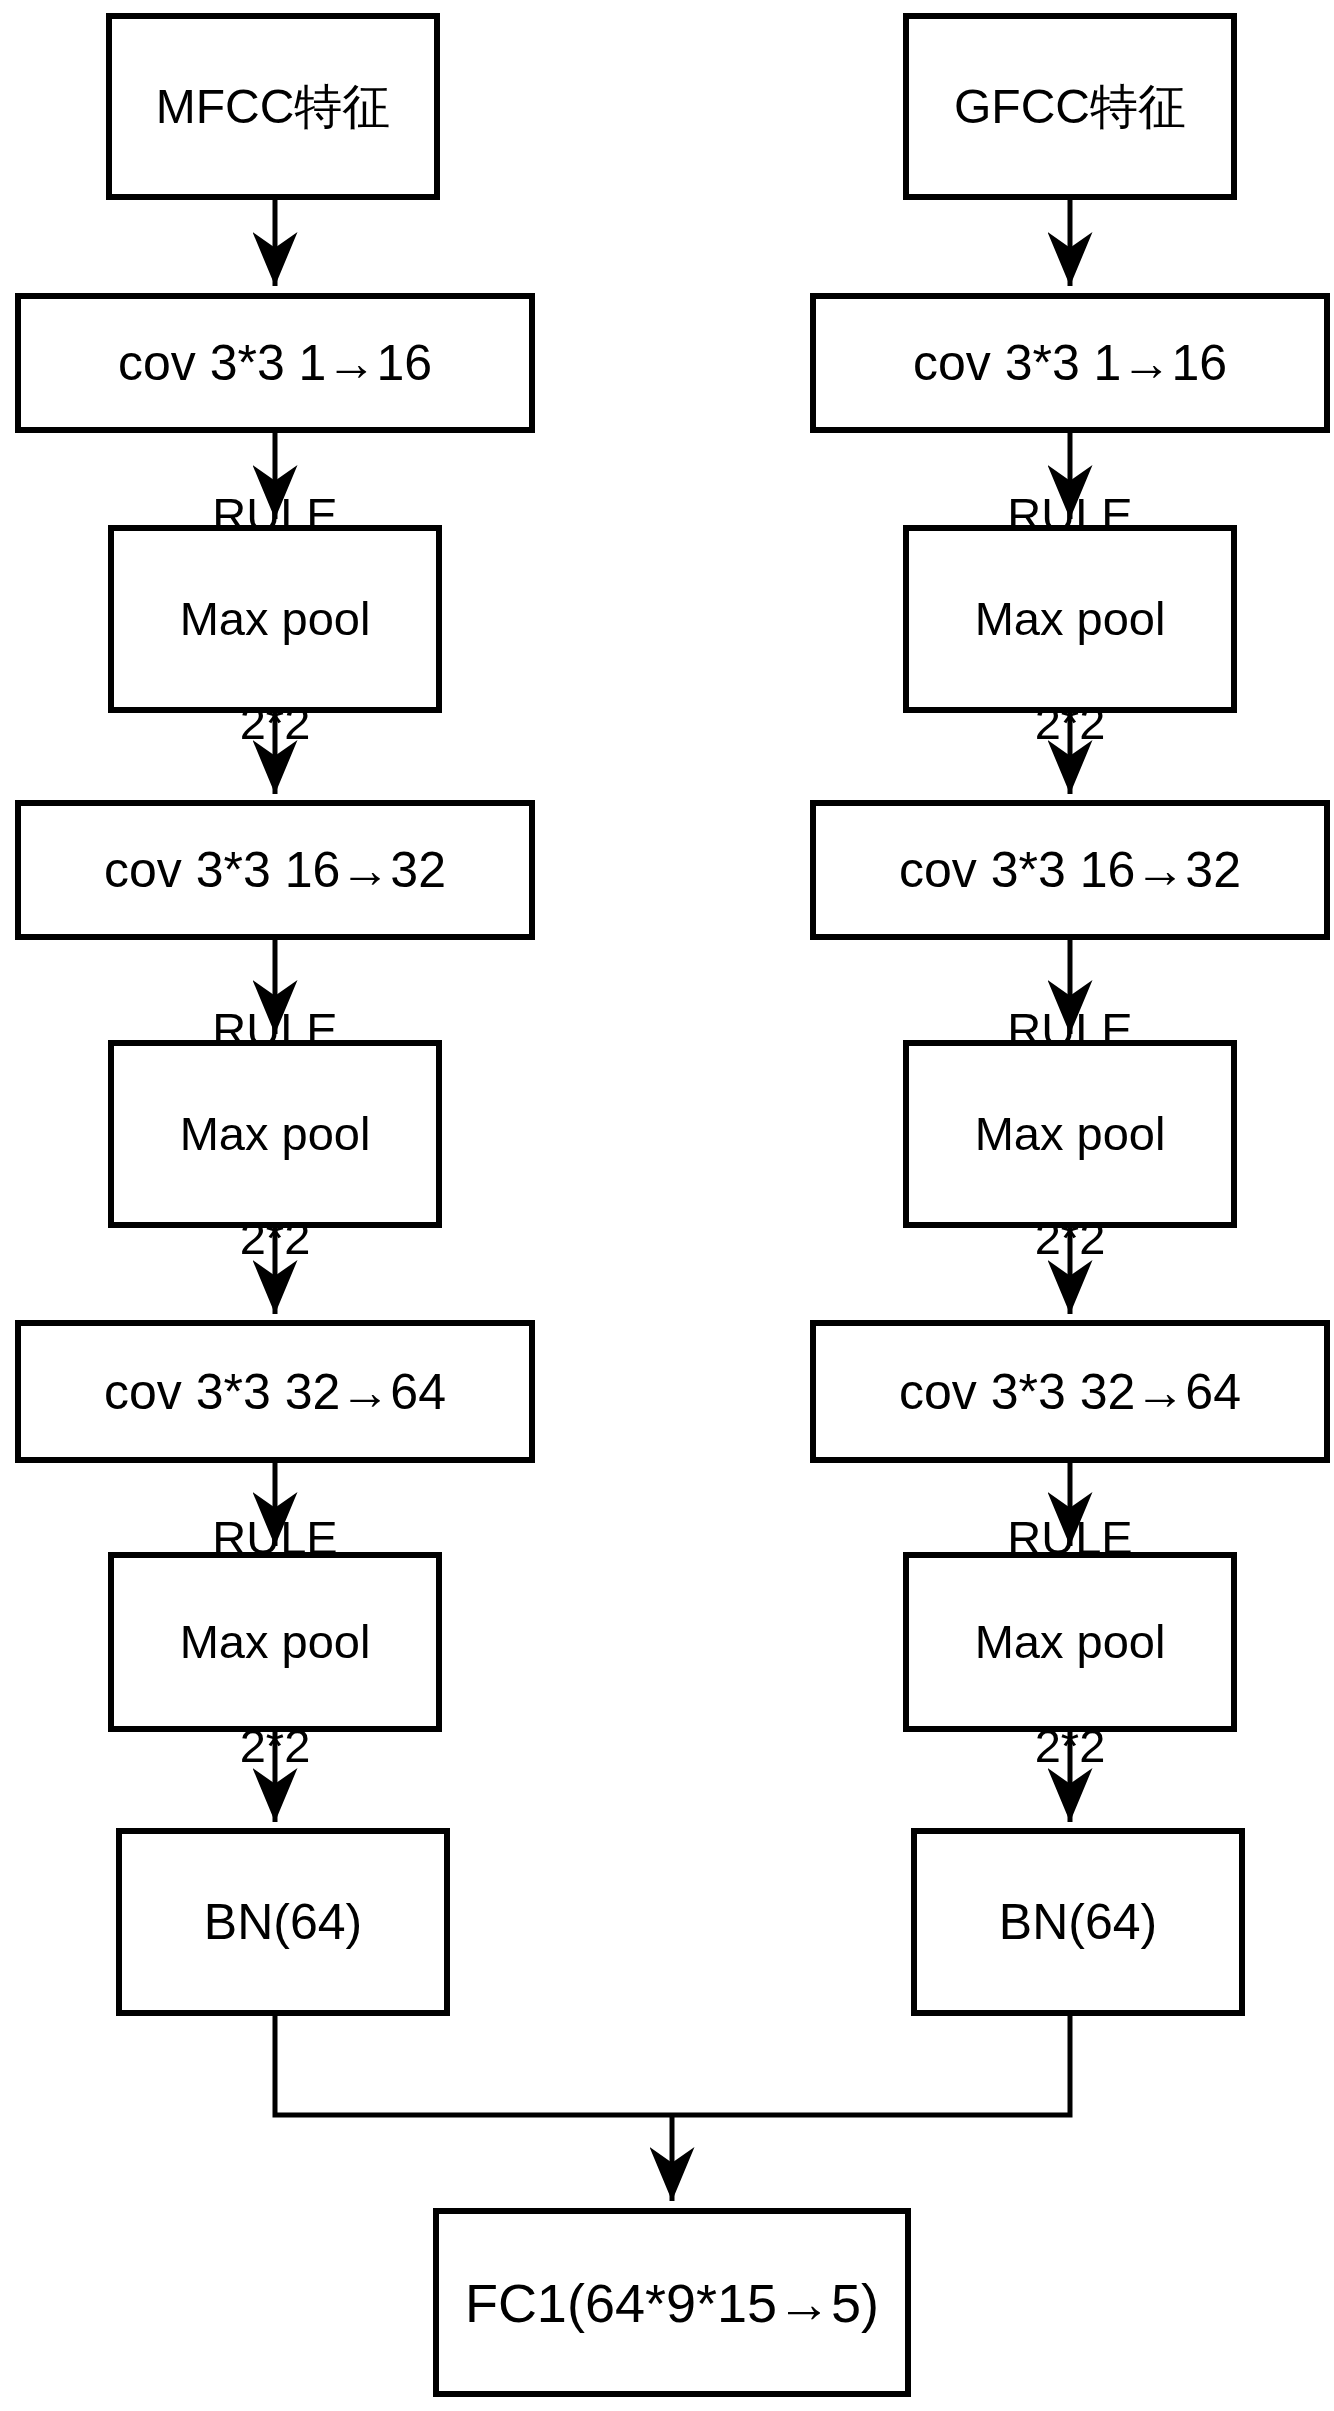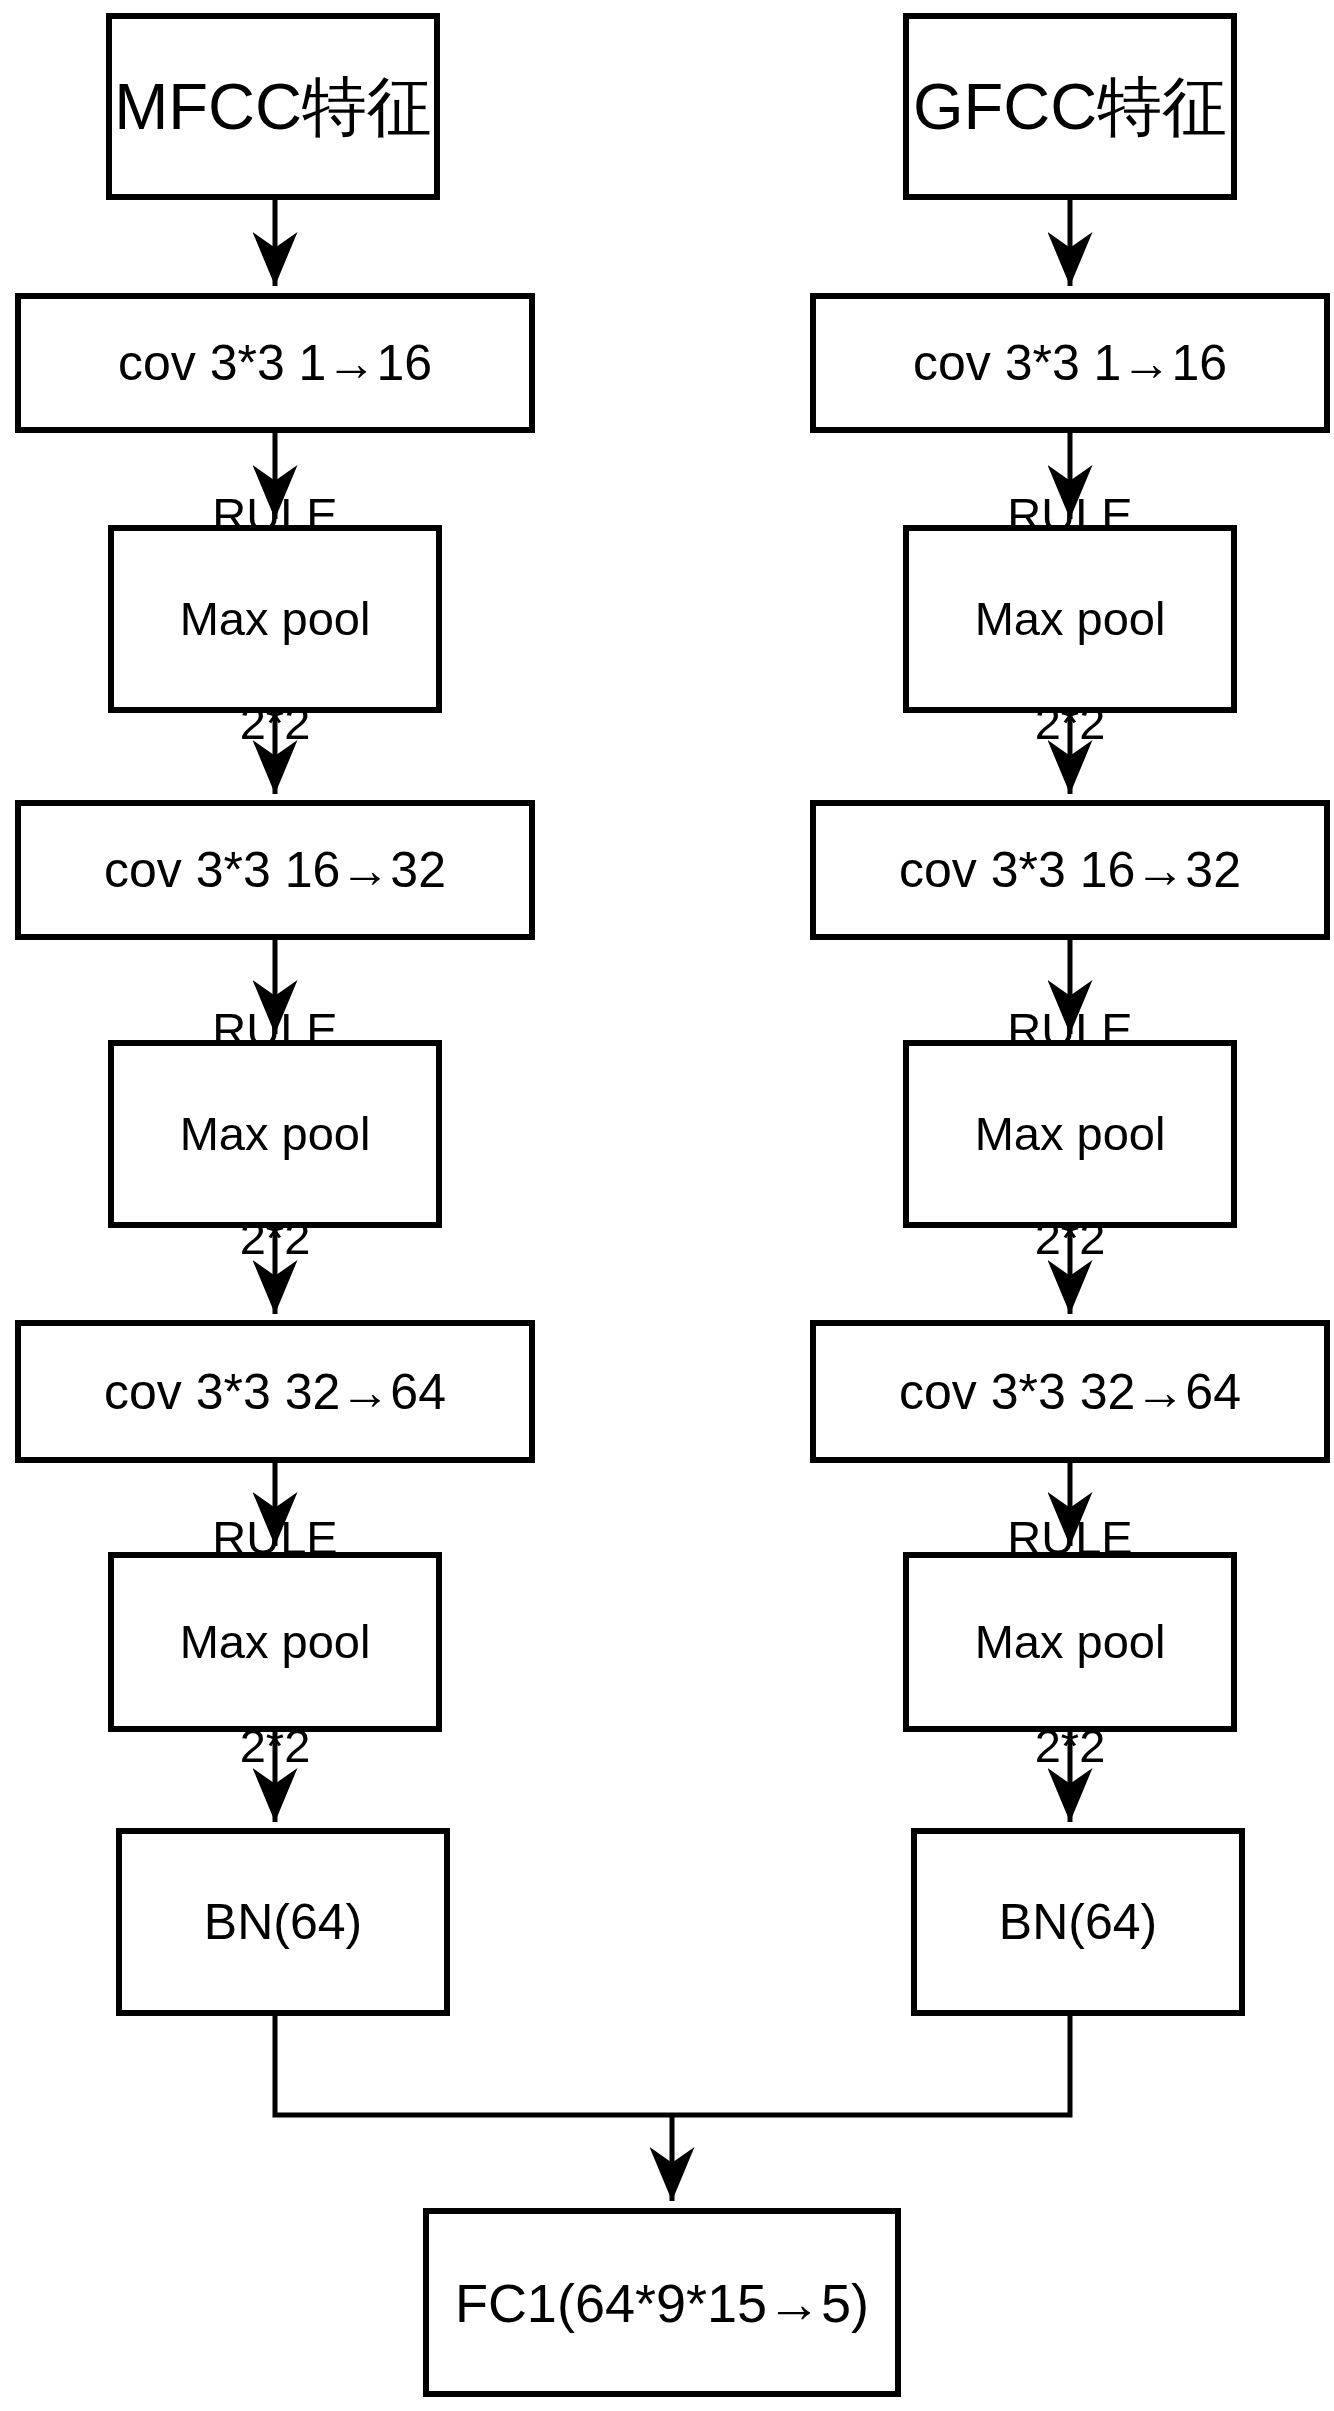--- a/index.html
+++ b/index.html
@@ -28,21 +28,21 @@
     box-sizing: border-box;
     border: 6px solid #000000;
     background: #ffffff;
     display: flex;
     flex-direction: column;
     align-items: center;
     justify-content: center;
     text-align: center;
     white-space: nowrap;
   }
-  .box.feature { font-size: 65px; }
+  .box.feature { font-size: 48px; }
   .box.conv    { font-size: 50px; }
   .box.pool    { font-size: 47px; line-height: 60px; gap: 44px; }
   .box.bn      { font-size: 50px; margin-left: 8px; }
   .box.fc      { font-size: 54px; }
 </style>
 </head>
 <body>
 
 <div class="canvas">
 
@@ -130,17 +130,17 @@
   </div>
   <div class="box pool" style="left:903px;top:1552px;width:334px;height:180px">
     <span>RULE</span>
     <span>Max pool</span>
     <span>2*2</span>
   </div>
   <div class="box bn" style="left:903px;top:1828px;width:334px;height:188px">
     <span>BN(64)</span>
   </div>
 
-  <div class="box fc" style="left:423px;top:2208px;width:478px;height:189px">
+  <div class="box fc" style="left:433px;top:2208px;width:478px;height:189px">
     <span>FC1(64*9*15→5)</span>
   </div>
 
 </div>
 
 </body></html>

